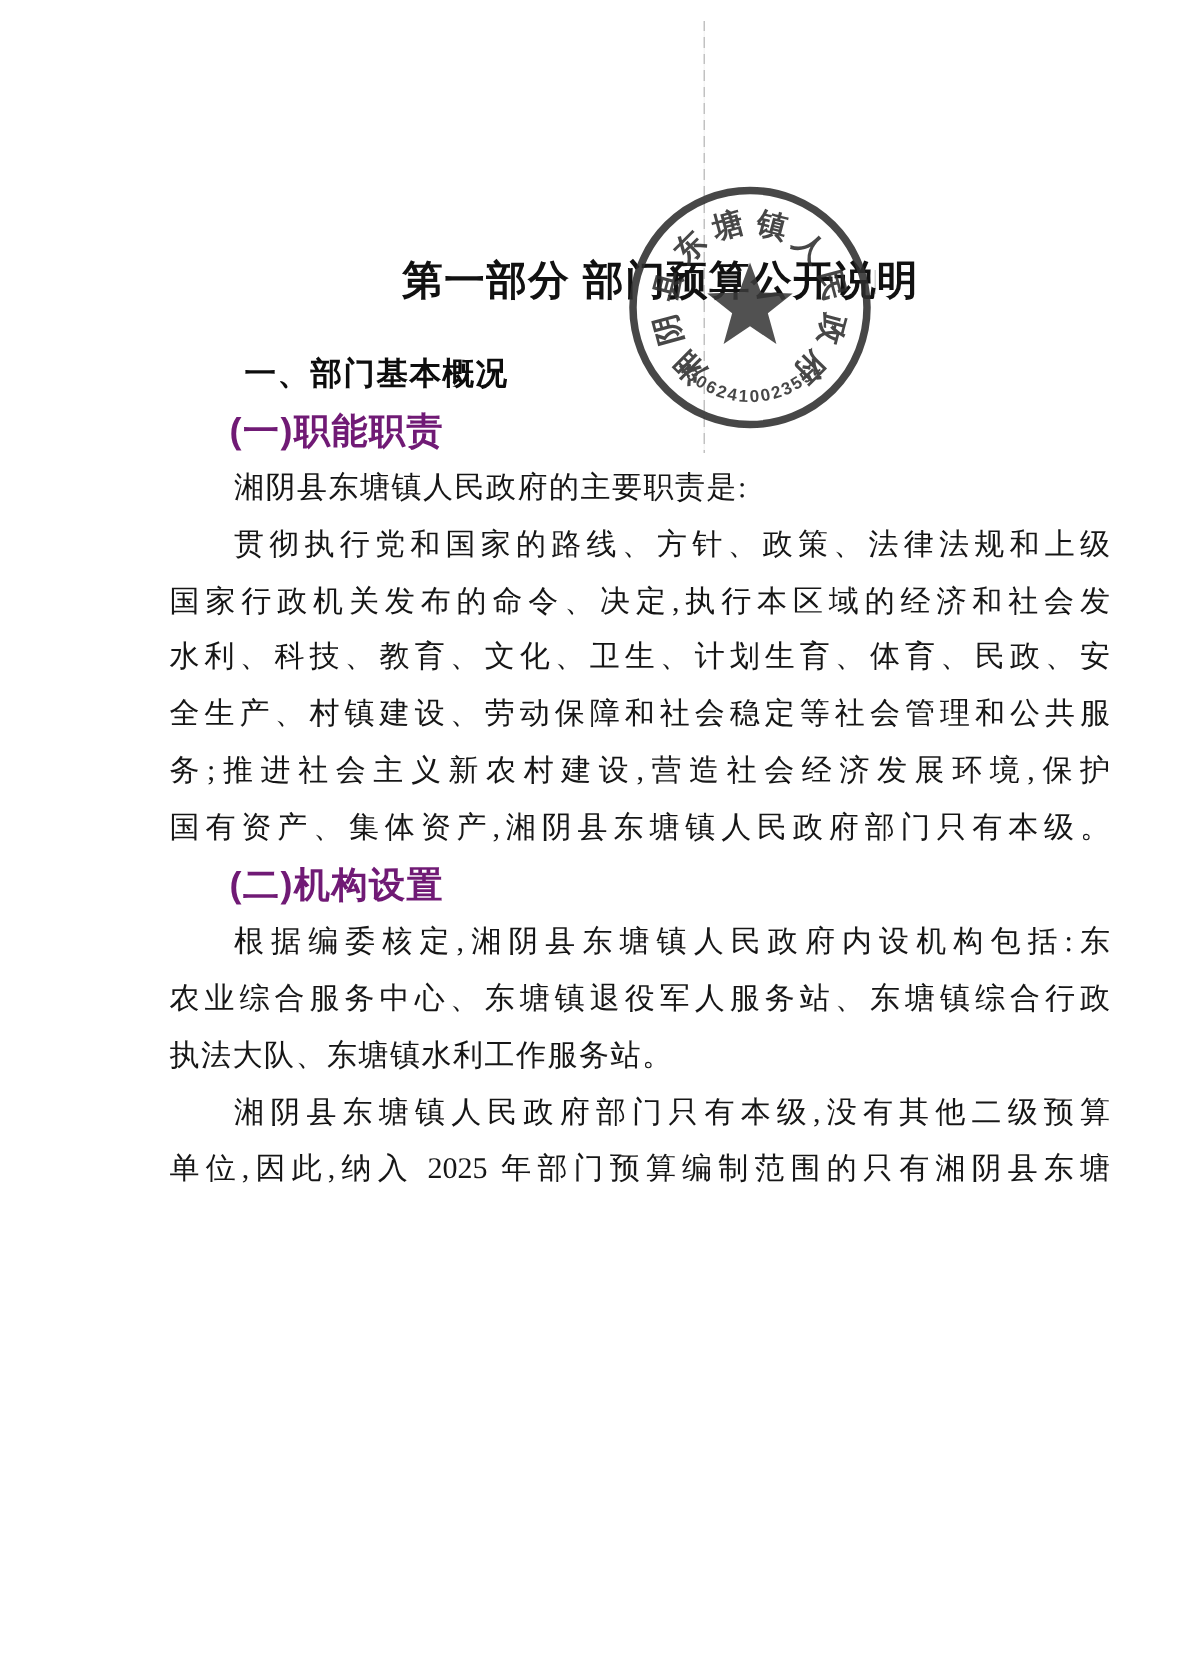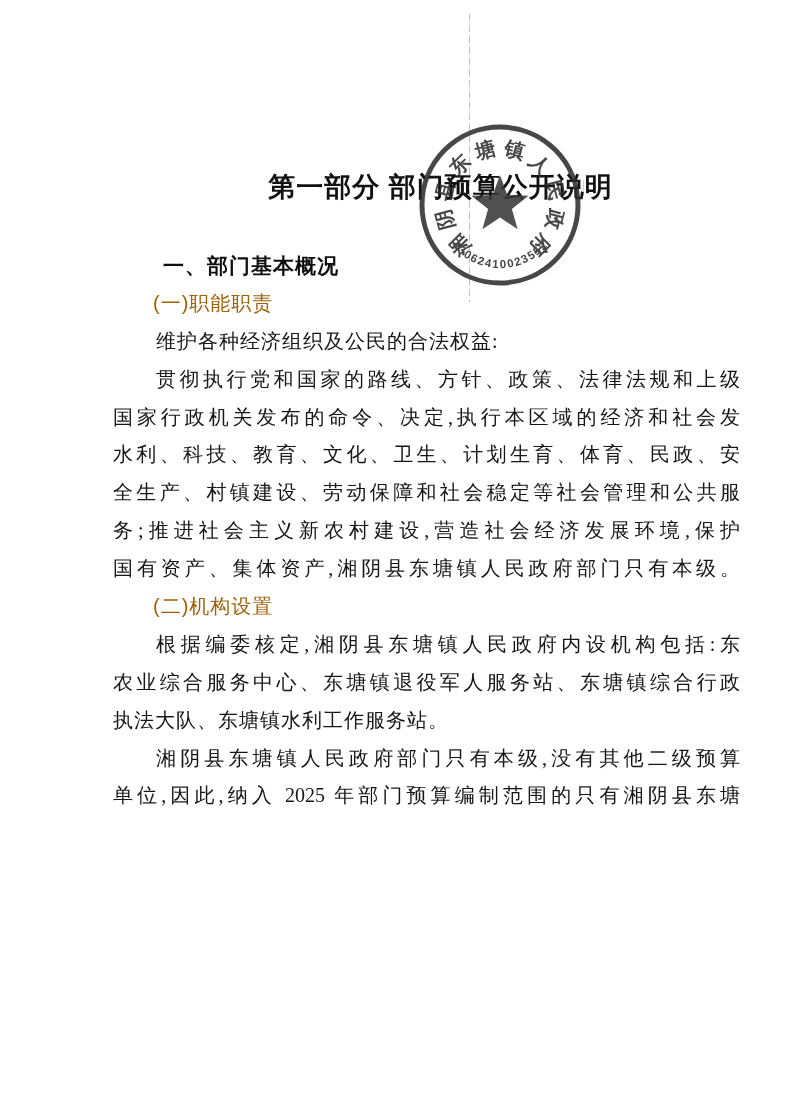--- a/index.html
+++ b/index.html
@@ -26,21 +26,21 @@
   .doc-title{
     position:absolute;left:127px;top:170px;width:627px;
     text-align:center;
     font-family:"Liberation Sans","DejaVu Sans",sans-serif;
     font-weight:bold;font-size:27px;line-height:34px;
     letter-spacing:1px;color:#111;
     z-index:2;white-space:nowrap;
   }
   
   .doc-lines{
-    position:absolute;left:113px;top:247px;width:627px;z-index:2;
+    position:absolute;left:113px;top:231px;width:627px;z-index:2;
   }
   .ln{
     height:37.9px;line-height:37.9px;
     font-size:20px;color:#161616;
     letter-spacing:1px;
     white-space:nowrap;
   }
   .ln.fill{
     white-space:normal;
     text-align:justify;
@@ -49,22 +49,22 @@
   }
   .ln.indent{padding-left:43px;}
   .ln.indent.fill{padding-left:43px;}
   .ln.h1{
     font-family:"Liberation Sans","DejaVu Sans",sans-serif;
     font-weight:bold;font-size:21px;letter-spacing:1px;
     padding-left:50px;color:#0d0d0d;
   }
   .ln.h2{
     font-family:"Liberation Sans","DejaVu Sans",sans-serif;
-    font-weight:normal;font-size:20px;letter-spacing:1px;
-    padding-left:40px;color:#a16207;
+    font-weight:bold;font-size:24px;letter-spacing:1px;
+    padding-left:40px;color:#701a75;
   }
   
   .seal{
     position:absolute;left:405px;top:110px;width:190px;height:190px;
     z-index:3;opacity:.88;
   }
   .seal svg{display:block;}
   .seal-ring{fill:none;stroke:#2e2e2e;stroke-width:5;}
   .seal-char{
     font-family:"Liberation Sans","DejaVu Sans",sans-serif;
@@ -127,21 +127,21 @@
       <path id="seal-num-arc" d="M 40.4 126.5 A 63 63 0 0 0 149.6 126.5" fill="none" stroke="none"></path>
       <text class="seal-num">
         <textPath href="#seal-num-arc" startOffset="50%" text-anchor="middle">43062410023552</textPath>
       </text>
     </svg>
   </div>
 
   <div class="doc-lines">
     <div class="ln h1">一、部门基本概况</div>
     <div class="ln h2">(一)职能职责</div>
-    <div class="ln indent">维护各种经济组织及公民的合法权益:</div>
+    <div class="ln indent">湘阴县东塘镇人民政府的主要职责是:</div>
     <div class="ln indent fill">贯彻执行党和国家的路线、方针、政策、法律法规和上级</div>
     <div class="ln fill">国家行政机关发布的命令、决定,执行本区域的经济和社会发</div>
     <div class="ln fill">水利、科技、教育、文化、卫生、计划生育、体育、民政、安</div>
     <div class="ln fill">全生产、村镇建设、劳动保障和社会稳定等社会管理和公共服</div>
     <div class="ln fill">务;推进社会主义新农村建设,营造社会经济发展环境,保护</div>
     <div class="ln fill">国有资产、集体资产,湘阴县东塘镇人民政府部门只有本级。</div>
     <div class="ln h2">(二)机构设置</div>
     <div class="ln indent fill">根据编委核定,湘阴县东塘镇人民政府内设机构包括:东</div>
     <div class="ln fill">农业综合服务中心、东塘镇退役军人服务站、东塘镇综合行政</div>
     <div class="ln">执法大队、东塘镇水利工作服务站。</div>

